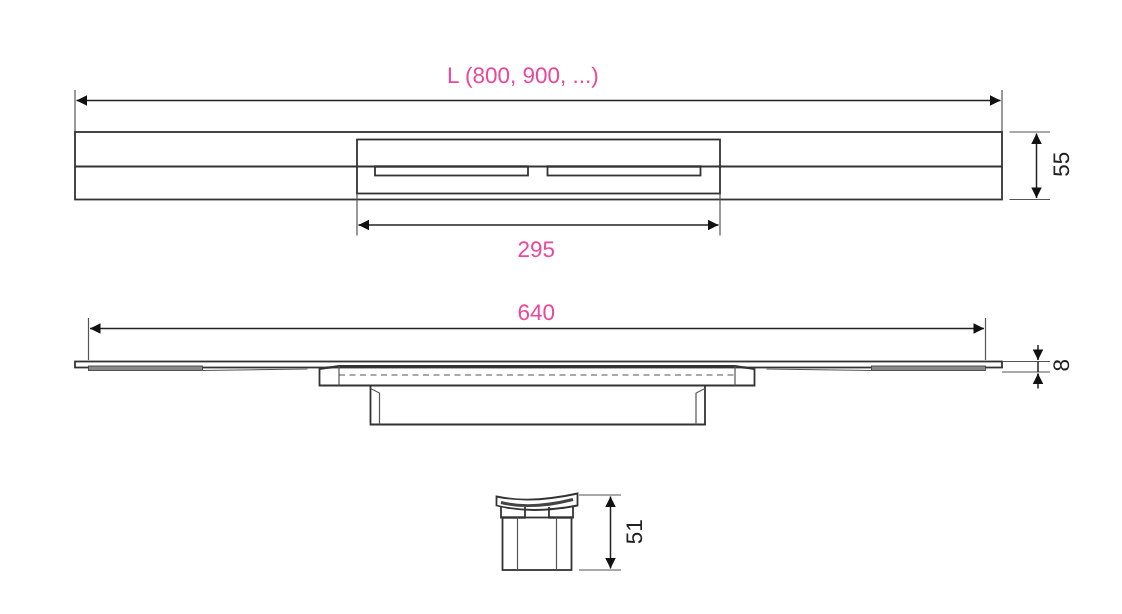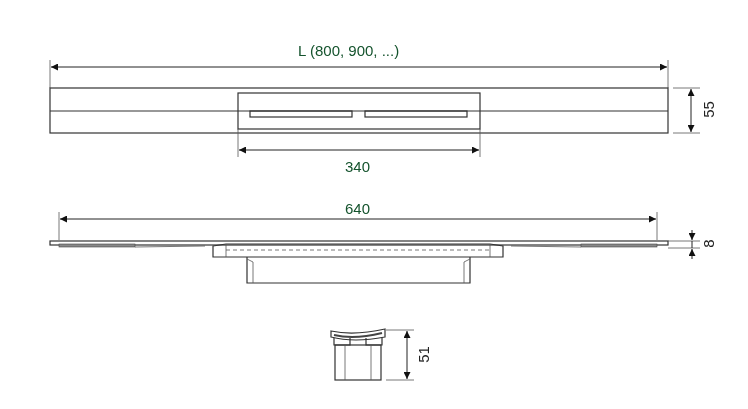--- a/index.html
+++ b/index.html
@@ -1,21 +1,21 @@
 <!DOCTYPE html>
 <html><head>
   <meta charset="utf-8">
   <style>
     html, body { margin: 0; padding: 0; background: #ffffff; }
     body { width: 748px; height: 409px; overflow: hidden; position: relative; font-family: "Liberation Sans", sans-serif; }
     #drawing { position: absolute; left: 0; top: 0; }
     .ln { stroke: #333; stroke-width: 1.2; fill: none; }
     .thin { stroke: #555; stroke-width: 0.8; fill: none; }
     .dim { stroke: #222; stroke-width: 1; fill: none; }
-    .lbl { position: absolute; font-size: 15px; color: #14532d; white-space: nowrap; }
+    .lbl { position: absolute; font-size: 15px; color: #ec4899; white-space: nowrap; }
     .vlbl { position: absolute; font-size: 15px; color: #222; transform: rotate(-90deg); transform-origin: center; white-space: nowrap; }
   </style>
 </head>
 <body>
 
 <svg id="drawing" width="748" height="409" viewBox="0 0 748 409" xmlns="http://www.w3.org/2000/svg">
   <defs>
     <marker id="arr" viewBox="0 0 10 10" refX="10" refY="5" markerWidth="9" markerHeight="7" orient="auto-start-reverse">
       <path d="M0,0 L10,5 L0,10 z" fill="#111"></path>
     </marker>
@@ -80,16 +80,16 @@
     <line class="thin" x1="371" y1="345" x2="371" y2="380"></line>
 
     <line class="thin" x1="386" y1="330" x2="414" y2="330"></line>
     <line class="thin" x1="386" y1="380" x2="414" y2="380"></line>
     <line class="dim" x1="407" y1="331" x2="407" y2="379" marker-start="url(#arr)" marker-end="url(#arr)"></line>
   </g>
 </svg>
 
 <div class="lbl" style="left:298px; top:42px;">L (800, 900, ...)</div>
 <div class="vlbl" style="left:700px; top:101px;">55</div>
-<div class="lbl" style="left:345px; top:158px;">340</div>
+<div class="lbl" style="left:345px; top:158px;">295</div>
 <div class="lbl" style="left:345px; top:200px;">640</div>
 <div class="vlbl" style="left:704px; top:235px;">8</div>
 <div class="vlbl" style="left:415px; top:346px;">51</div>
 
 </body></html>

